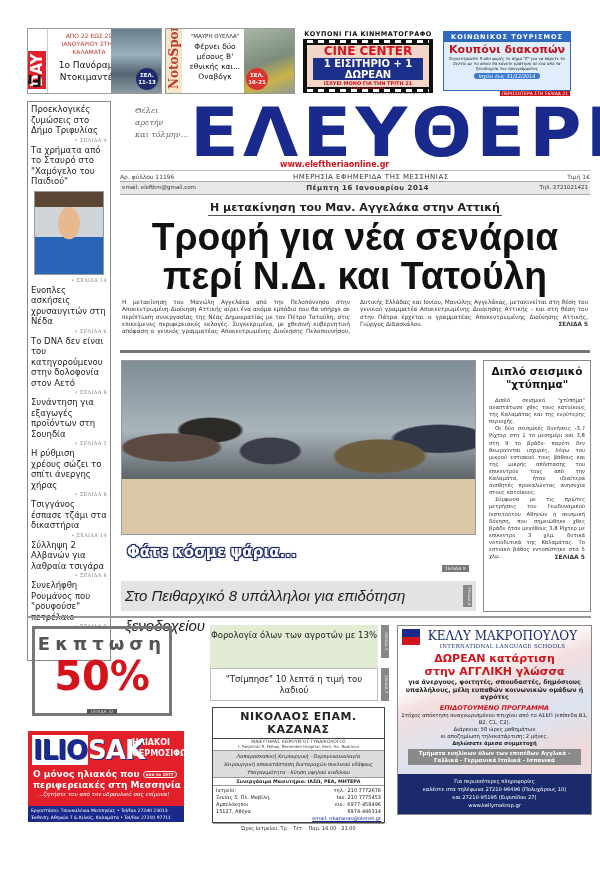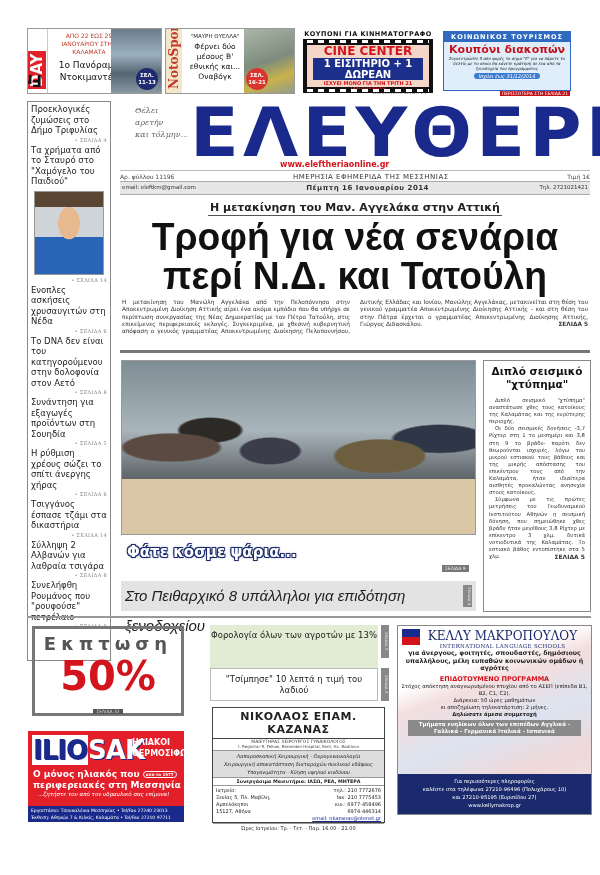--- a/index.html
+++ b/index.html
@@ -82,21 +82,21 @@
 
   
   .quake { position: absolute; left: 483px; top: 360px; width: 108px; height: 252px; border: 1px solid #888; padding: 4px 5px; }
   .quake h3 { font-size: 10.5px; font-weight: bold; text-align: center; line-height: 13px; color: #111; margin-bottom: 6px; }
   .quake p { font-size: 5.3px; line-height: 7.1px; text-align: justify; color: #333; text-indent: 6px; }
   .quake .ref { font-weight: bold; float: right; font-size: 6px; }
 
   .rule2 { position: absolute; left: 27px; top: 616px; width: 564px; height: 2px; background: #999; }
 
   
-  .ad-sale { position: absolute; left: 32px; top: 626px; width: 152px; height: 90px; border: 3px solid #777; text-align: center; }
+  .ad-sale { position: absolute; left: 32px; top: 626px; width: 140px; height: 90px; border: 3px solid #777; text-align: center; }
   .ad-sale .w { font-size: 18px; letter-spacing: 5px; color: #555; font-weight: bold; margin-top: 4px; }
   .ad-sale .pct { font-size: 40px; font-weight: bold; color: #d4141c; line-height: 44px; }
   .ad-sale .pg { display: inline-block; background: #555; color: #ddd; font-size: 4.5px; padding: 0 3px; }
 
   .ad-ilio { position: absolute; left: 28px; top: 731px; width: 156px; height: 77px; background: #e3202a; color: #fff; }
   .ad-ilio .logo2 { position: absolute; left: 4px; top: 4px; font-weight: bold; font-size: 26px; letter-spacing: -1px; color: #fff; text-shadow: 1px 1px 0 #1a2a8c; }
   .ad-ilio .logo2 b { color: #1a2a8c; background: #fff; padding: 0 1px; }
   .ad-ilio .side { position: absolute; left: 104px; top: 6px; font-size: 8px; line-height: 11px; font-weight: bold; }
   .ad-ilio .l1 { position: absolute; left: 5px; top: 38px; font-size: 9px; font-weight: bold; }
   .ad-ilio .since { display: inline-block; border: 1px solid #fff; border-radius: 6px; font-size: 4px; padding: 0 2px; vertical-align: middle; }
@@ -118,21 +118,21 @@
   .ad-doc .cols .r { text-align: right; }
   .ad-doc .hours { font-size: 5px; text-align: center; border-top: 1px solid #999; padding-top: 1px; }
   .ad-doc a { color: #1a2a8c; text-decoration: underline; }
 
   .ad-kelly { position: absolute; left: 397px; top: 625px; width: 195px; height: 190px; border: 1px solid #888; background: linear-gradient(160deg, #fff 0 25%, #f3dede 35%, #dce3f0 55%, #f0d8d8 75%, #e8eaf2 100%); }
   .ad-kelly .brand { font-family: "DejaVu Serif", serif; font-size: 12px; color: #1a2a6c; text-align: center; margin-top: 3px; padding-left: 16px; }
   .ad-kelly .brand2 { font-family: "DejaVu Serif", serif; font-size: 5.5px; color: #1a2a6c; text-align: center; padding-left: 16px; letter-spacing: 0.3px; }
   .ad-kelly .flag { position: absolute; left: 4px; top: 3px; width: 18px; height: 16px; background: linear-gradient(180deg,#1a2a8c 0 50%, #d4141c 50%); }
   .ad-kelly .h1 { color: #d4141c; font-weight: bold; font-size: 11px; text-align: center; line-height: 13px; margin-top: 3px; }
   .ad-kelly .for { font-size: 6.3px; font-weight: bold; text-align: center; line-height: 7.5px; color: #222; }
-  .ad-kelly .prog { color: #d4141c; font-weight: bold; font-size: 6.5px; text-align: center; margin-top: 3px; }
+  .ad-kelly .prog { color: #d4141c; font-weight: bold; font-size: 6.5px; text-align: center; margin-top: 3px; font-style: italic; }
   .ad-kelly .det { font-size: 5.3px; text-align: center; line-height: 7px; color: #222; }
   .ad-kelly .det b { font-weight: bold; }
   .ad-kelly .dep { margin: 2px 10px 0; background: #8a8a8a; color: #fff; font-size: 5.5px; text-align: center; line-height: 7px; font-weight: bold; padding: 1px 0; }
   .ad-kelly .foot { position: absolute; left: 0; bottom: 0; width: 100%; height: 40px; background: #1a2a6c; color: #fff; font-size: 5.2px; text-align: center; line-height: 8px; padding-top: 3px; }
 </style>
 </head>
 <body>
 
 <div class="promo freeday">
   <div class="vert">
@@ -296,20 +296,24 @@
       <a>email: nkazanas@otenet.gr</a>
     </div>
   </div>
   <div class="hours">Ώρες Ιατρείου: Τρ. - Τετ. - Παρ. 16.00 - 21.00</div>
 </div>
 
 <div class="ad-kelly">
   <div class="flag"></div>
   <div class="brand">ΚΕΛΛΥ ΜΑΚΡΟΠΟΥΛΟΥ</div>
   <div class="brand2">INTERNATIONAL LANGUAGE SCHOOLS</div>
+  <div class="h1">
+    <div>ΔΩΡΕΑΝ κατάρτιση</div>
+    <div>στην ΑΓΓΛΙΚΗ γλώσσα</div>
+  </div>
   <div class="for">για άνεργους, φοιτητές, σπουδαστές, δημόσιους υπαλλήλους, μέλη ευπαθών κοινωνικών ομάδων ή αγρότες</div>
   <div class="prog">ΕΠΙΔΟΤΟΥΜΕΝΟ ΠΡΟΓΡΑΜΜΑ</div>
   <div class="det">
     <div>Στόχος απόκτηση αναγνωρισμένου πτυχίου από το ΑΣΕΠ (επίπεδα B1, B2, C1, C2).</div>
     <div>Διάρκεια: 50 ώρες μαθημάτων</div>
     <div>κι αποζημίωση τηλεκατάρτιση: 2 μήνες.</div>
     <div><b>Δηλώσατε άμεσα συμμετοχή</b></div>
   </div>
   <div class="dep">Τμήματα ενηλίκων όλων των επιπέδων Αγγλικά - Γαλλικά - Γερμανικά Ιταλικά - Ισπανικά</div>
   <div class="foot">

